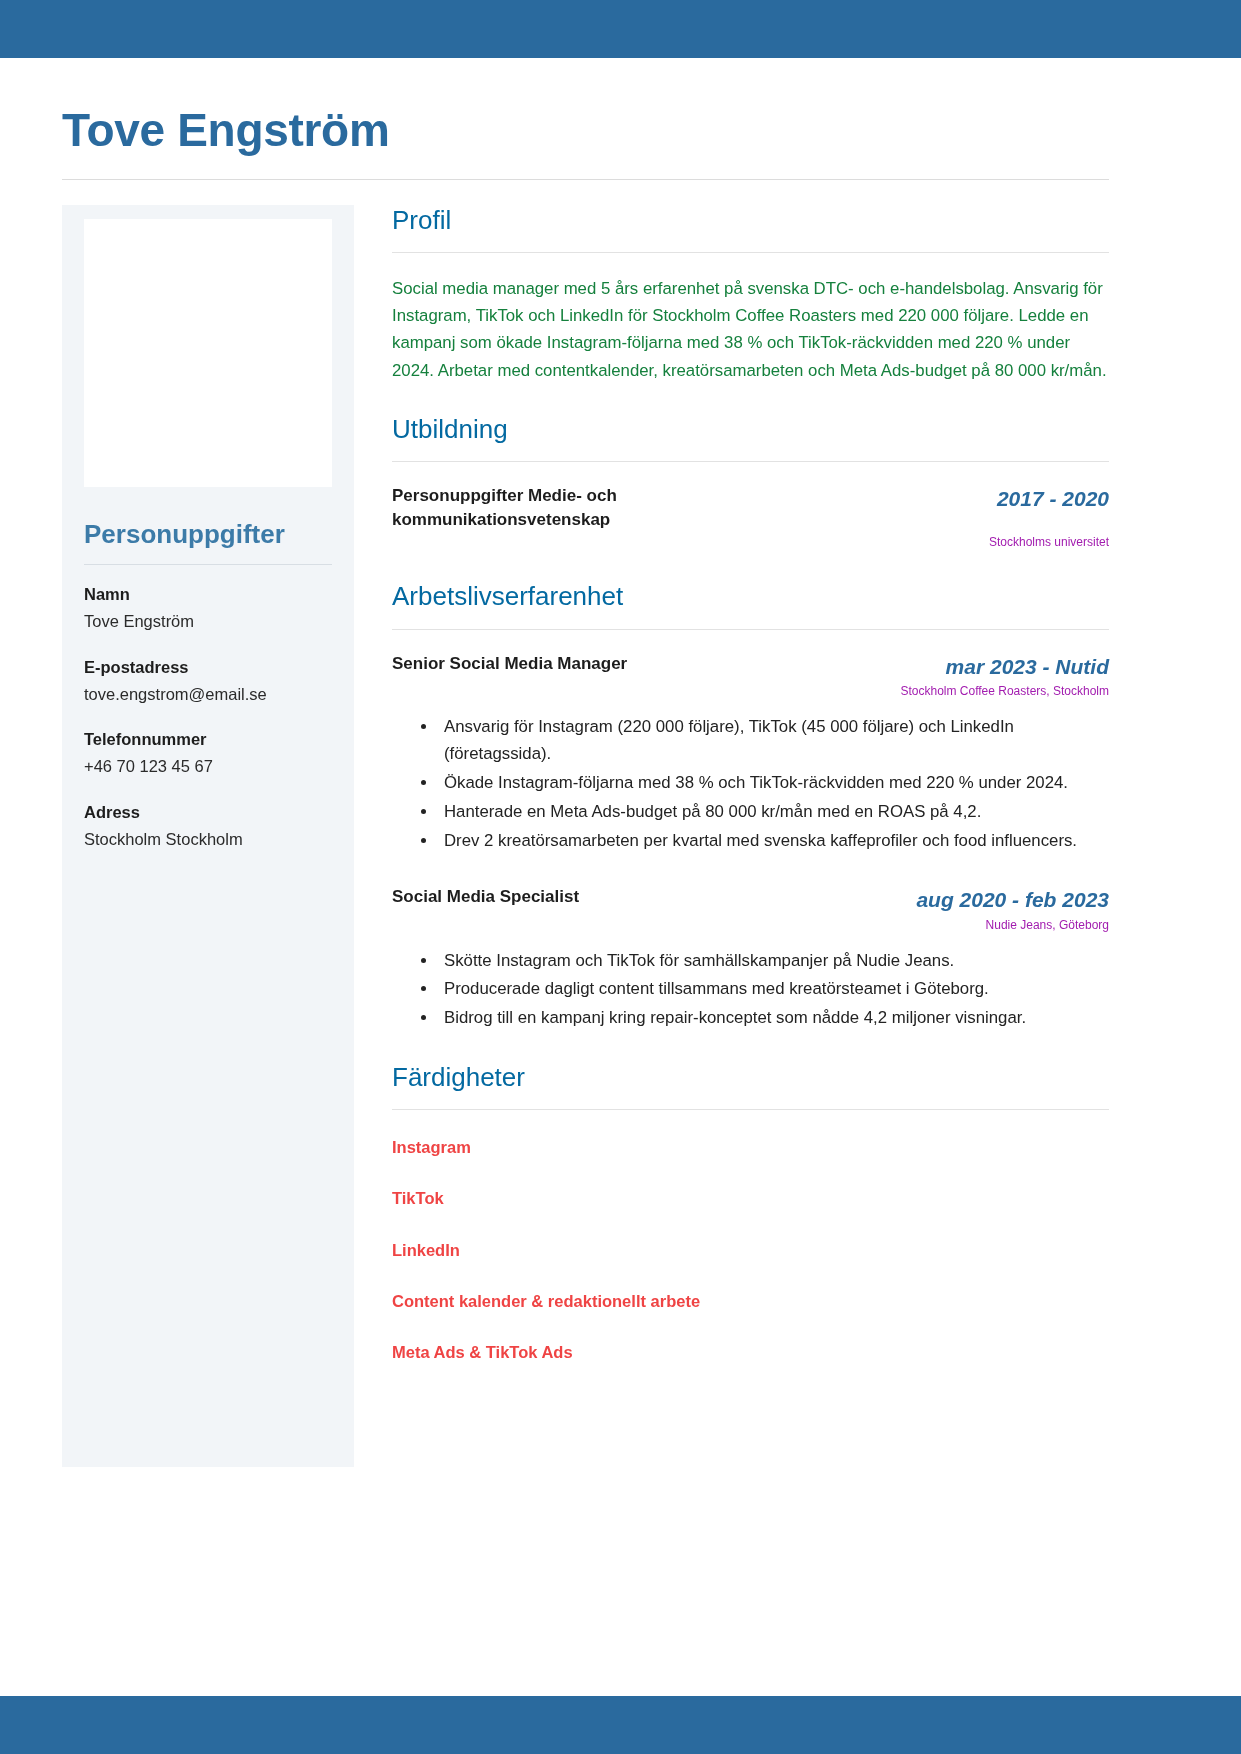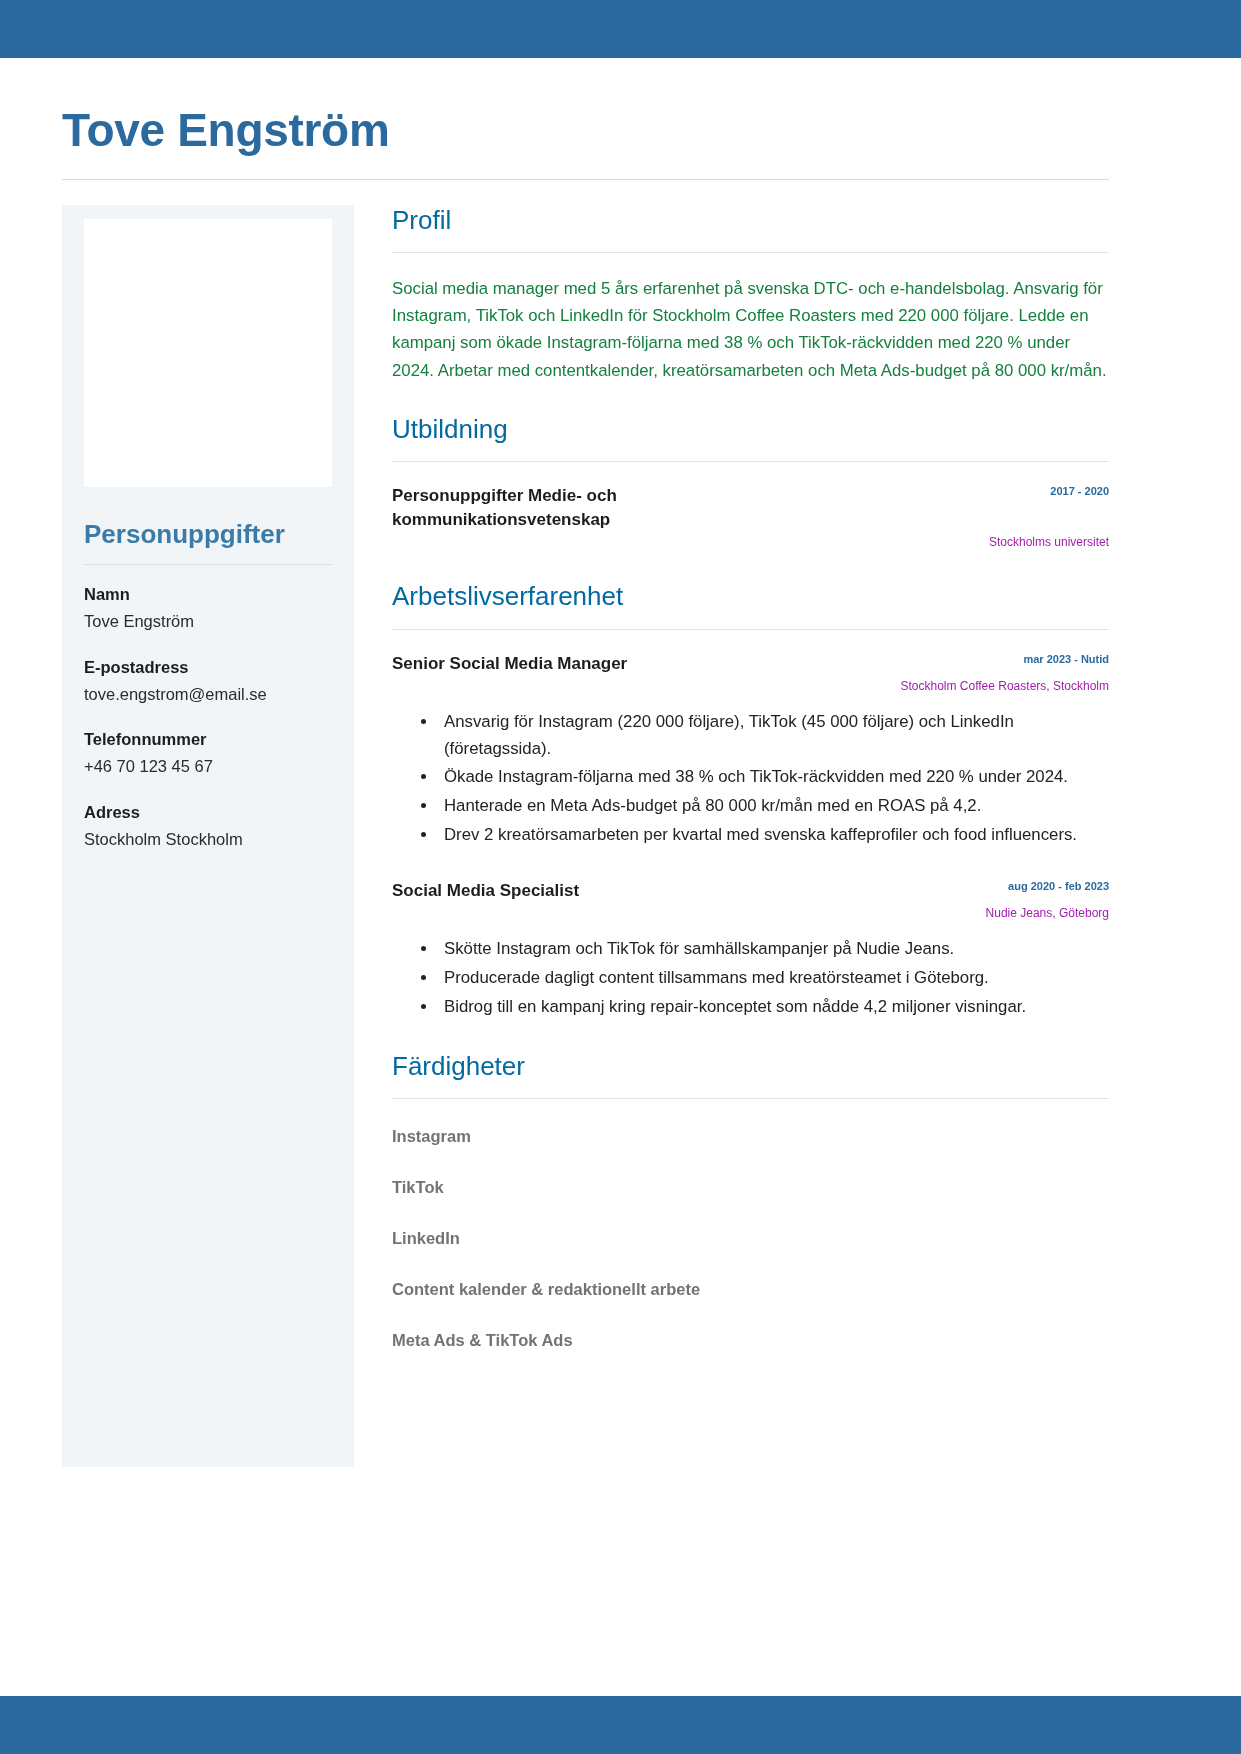--- a/index.html
+++ b/index.html
@@ -121,26 +121,27 @@
     gap:16px;
   }
   .entry-title {
     font-size:17px;
     font-weight:bold;
     color:#1d1d1d;
     line-height:1.42;
     max-width:62%;
   }
   .entry-date {
-    font-size:11px;
+    font-size:21px;
     font-weight:bold;
     color:#2a6a9e;
     white-space:nowrap;
     line-height:1.42;
     text-align:center;
+    font-style:italic;
   }
   .entry-sub {
     font-size:12px;
     color:#a21caf;
     line-height:1.5;
     margin-top:1px;
     text-align:right;
   }
   .bullets {
     margin:14px 0 0 46px;
@@ -149,21 +150,21 @@
     font-size:16.8px;
     line-height:1.6;
     color:#232323;
     margin-bottom:2px;
     padding-left:6px;
   }
   .entry + .entry { margin-top:30px; }
   .skill {
     font-size:16.5px;
     font-weight:bold;
-    color:#737373;
+    color:#ef4444;
     margin-bottom:28px;
     line-height:1.4;
   }
   .skills-wrap { padding-top:4px; }
 </style>
 </head>
 <body>
 
 <div class="page">
 

